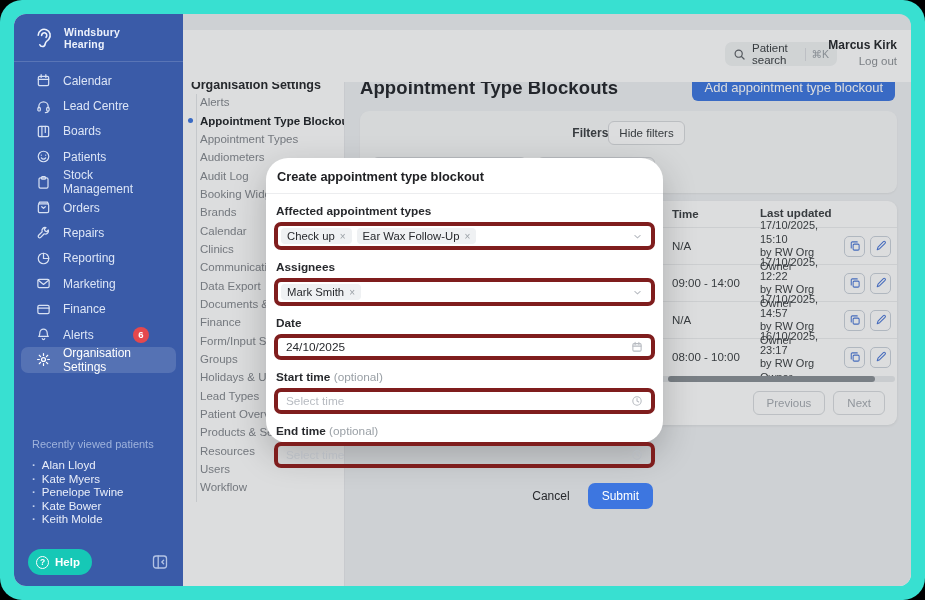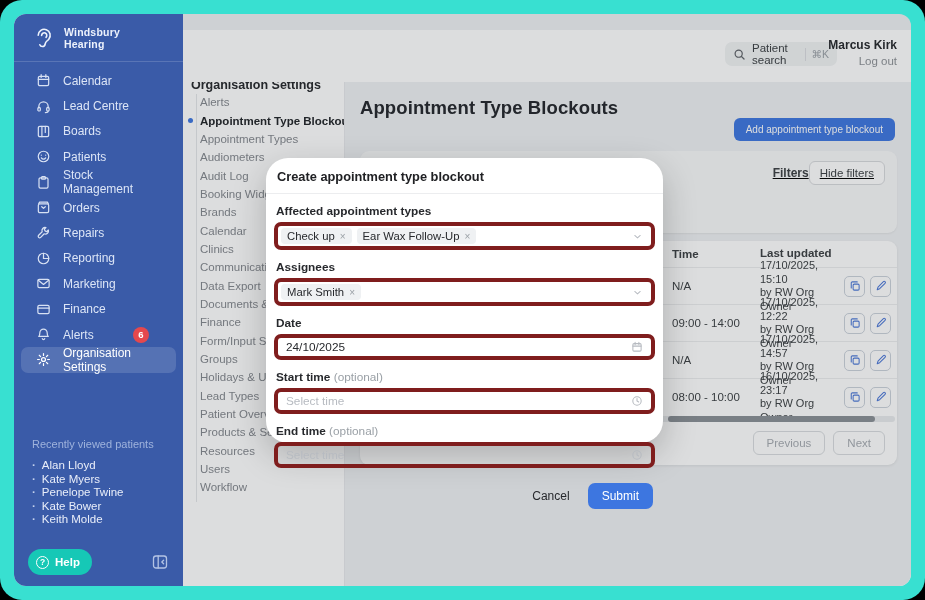--- a/index.html
+++ b/index.html
@@ -41,23 +41,23 @@
   .settings-rail { position:absolute; left:13px; top:32px; bottom:84px; width:1px; background:#E4E6E9; }
   .settings-list { position:absolute; left:0; top:31px; width:100%; }
   .settings-item { height:18.35px; display:flex; align-items:center; padding-left:17px; font-size:11.5px; color:#84888E; position:relative; white-space:nowrap; overflow:hidden; }
   .settings-item.active { color:#212428; font-weight:600; }
   .settings-item.active::before { content:""; position:absolute; left:5px; width:5px; height:5px; border-radius:50%; background:#3D76E0; }
 
   
   .main { position:absolute; left:331px; top:48px; right:0; bottom:0; background:#EFF1F3; z-index:5; }
   .main-header { display:flex; align-items:center; justify-content:space-between; padding:12px 16px 10px 15px; }
   .page-title { font-size:18.5px; font-weight:700; color:#23262B; letter-spacing:.1px; }
-  .btn-primary { background:#3D76E0; color:#fff; border:none; border-radius:6px; font-size:10px; padding:6px 12px; font-family:inherit;margin-top:44px; }
+  .btn-primary { background:#3D76E0; color:#fff; border:none; border-radius:6px; font-size:13px; padding:6px 12px; font-family:inherit; }
   .filters-card { margin:0 14px 0 15px; background:#F8F9FA; border-radius:9px; box-shadow:0 1px 2px rgba(0,0,0,.06); padding:10px 12px 12px; }
-  .filters-head { display:flex; align-items:center; justify-content:flex-end;text-decoration:underline; }
+  .filters-head { display:flex; align-items:center; justify-content:center; }
   .filters-title { font-size:12px; font-weight:700; color:#3C4043; }
   .btn-ghost { background:#FFFFFF; border:1px solid #D8DADD; border-radius:6px; color:#3C4043; font-size:11.5px; padding:5px 10px; font-family:inherit; }
   .filters-controls { display:flex; gap:10px; margin-top:12px; }
   .ctl { border:1px solid #D5D7DA; border-radius:6px; height:24px; display:flex; align-items:center; gap:6px; padding:0 8px; color:#9AA0A6; font-size:11.5px; }
   .ctl .arrow { color:#B7BBC0; }
   .ctl.assignees { width:118px; }
   .ctl .chev { margin-left:auto; display:flex; }
 
   .table-card { margin:8px 14px 0 15px; background:#FFFFFF; border-radius:9px; box-shadow:0 1px 3px rgba(0,0,0,.08); position:relative; }
   .trow { display:flex; align-items:center; height:37px; border-top:1px solid #ECEDEF; }

